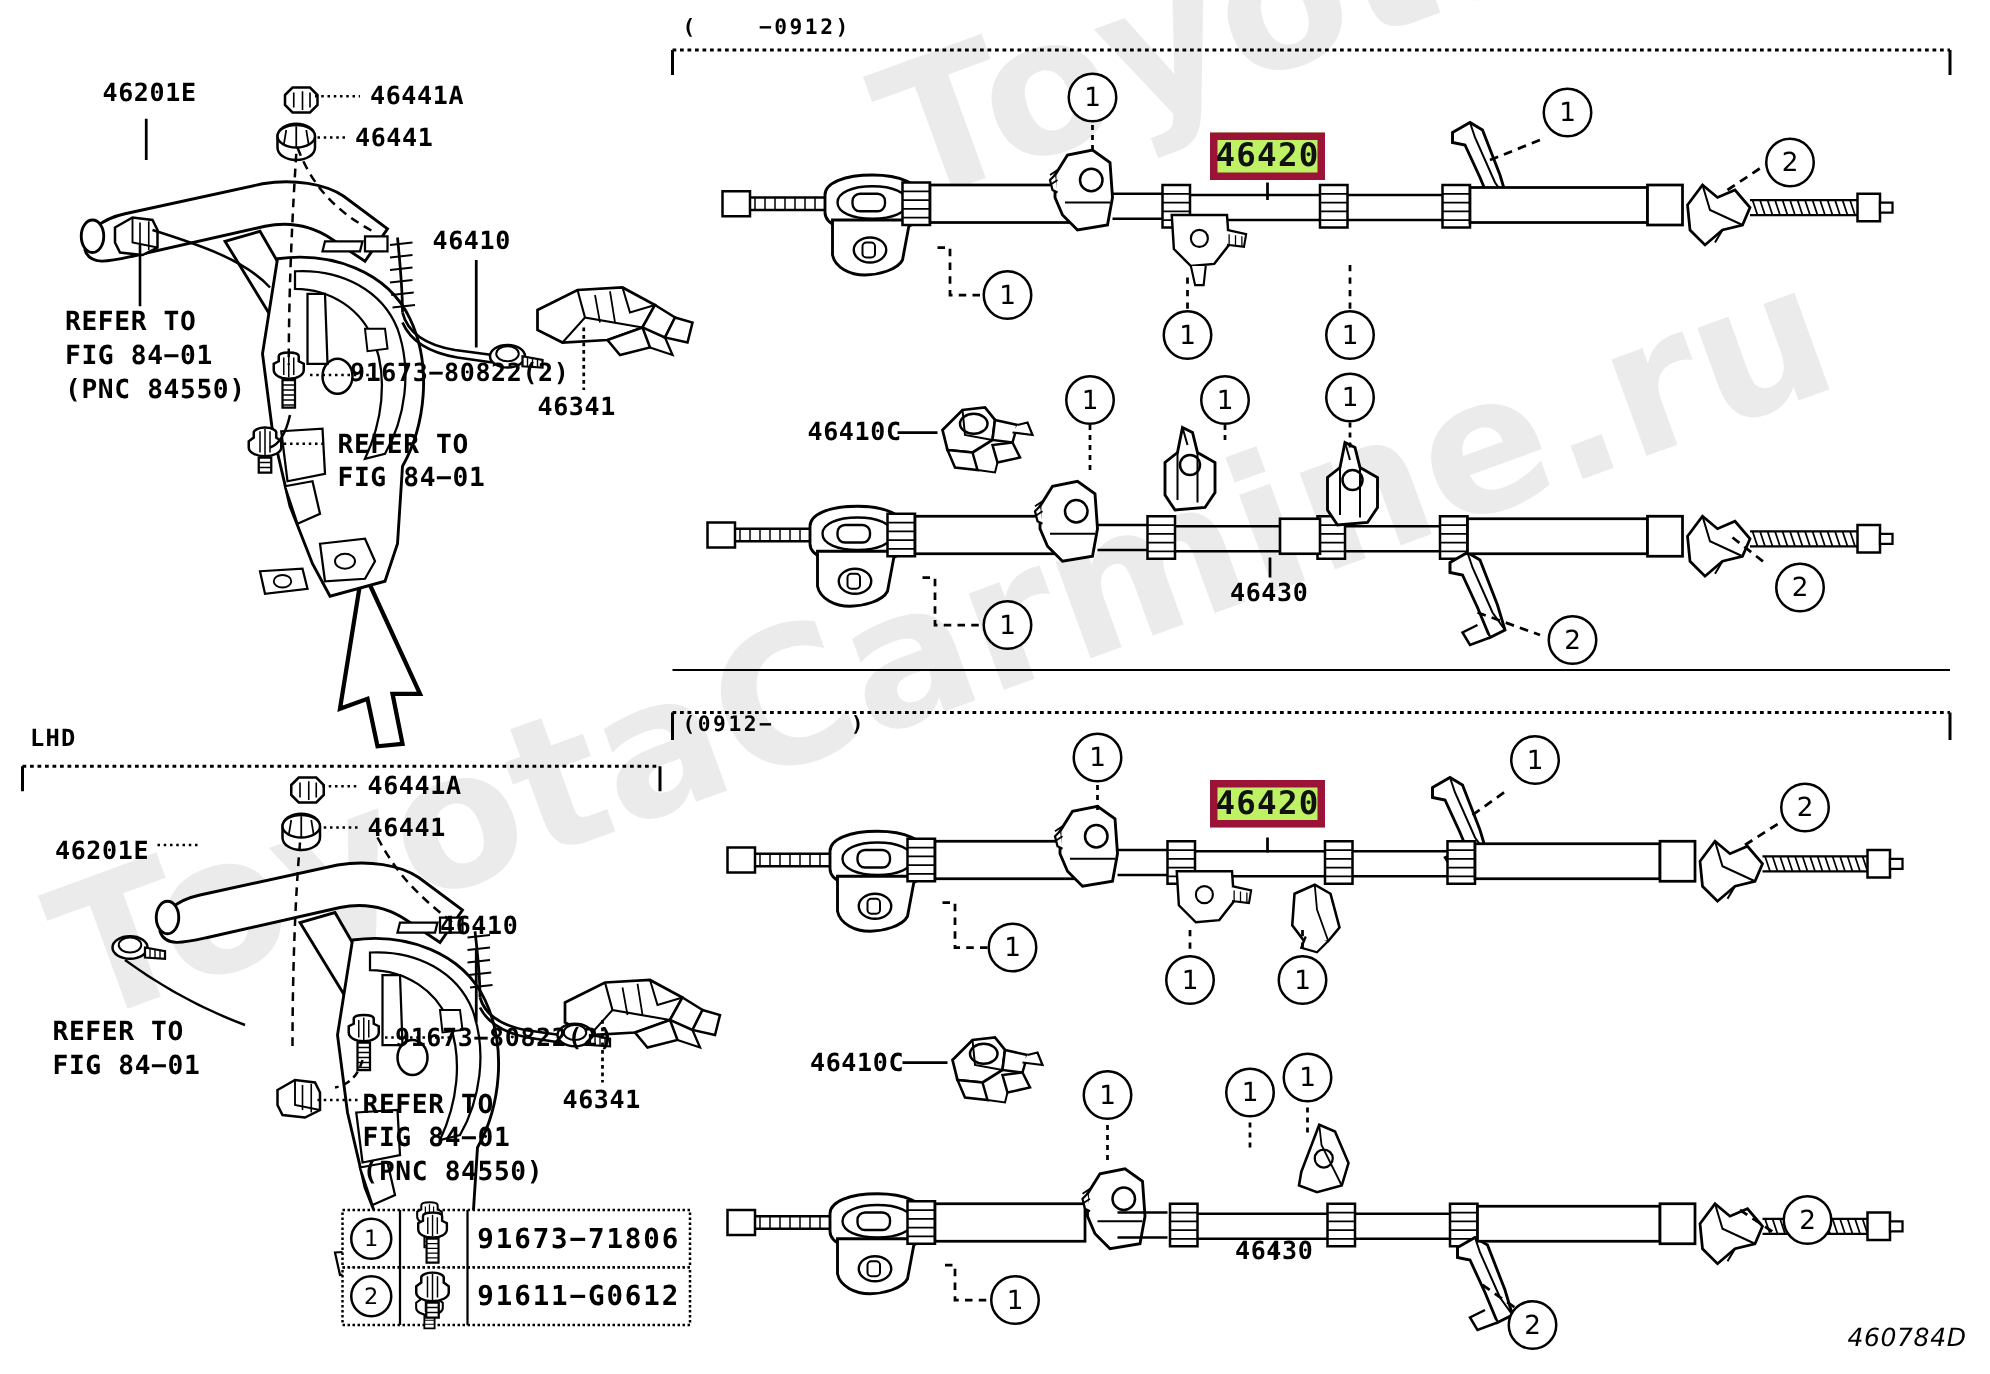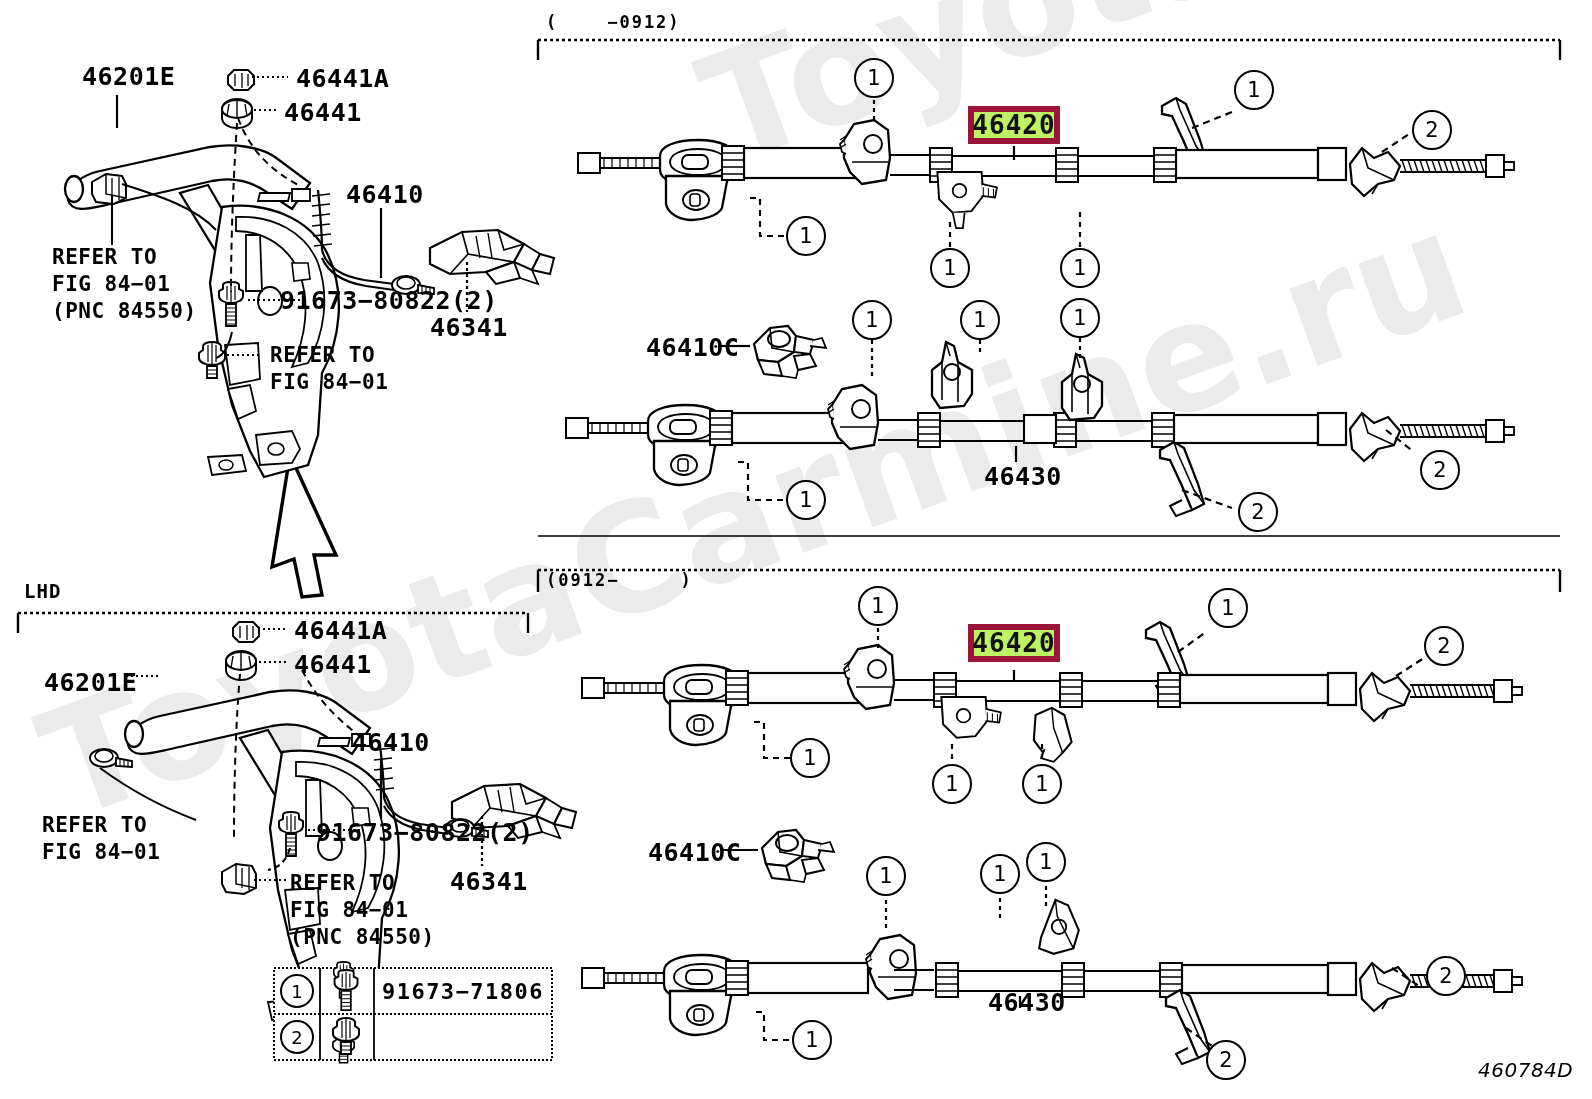--- a/index.html
+++ b/index.html
@@ -35,21 +35,21 @@
     pointer-events: none;
   }
   .lbl {
     position: absolute;
     font-family: "DejaVu Sans Mono", monospace;
     font-weight: bold;
     color: #000000;
     white-space: pre;
     letter-spacing: 0.5px;
   }
-  .lbl.pn { font-size: 25px; }
+  .lbl.pn { font-size: 20px; }
   .lbl.refer { font-size: 21px; line-height: 27px; }
   .lbl.hdr { font-size: 17px; letter-spacing: 2px; }
   .lbl.lhd { font-size: 19px; letter-spacing: 1px; text-align: right; }
   .lbl.code { font-size: 20px; font-family: "DejaVu Sans", sans-serif; font-weight: normal; letter-spacing: 0.5px;}
   .lbl.tbl { font-size: 22px; letter-spacing: 1.5px; }
 
   .hl {
     position: absolute;
     background: #bef264;
     border: 6px solid #9B1438;
@@ -614,16 +614,17 @@
   </div>
   <div class="tblcell" style="left:320px; top:1014px; width:54px; height:46px;">
     <svg width="36" height="40" viewBox="0 0 32 40">
       <path d="M6,5 C6,3 10,1 15,1 C20,1 24,3 24,5 L24,9 L28,12 L28,17
                C28,21 22,24 15,24 C8,24 2,21 2,17 L2,12 L6,9 Z" fill="#fff" stroke="#000" stroke-width="2"></path>
       <path d="M10,25 L20,25 L20,37 L10,37 Z" fill="#fff" stroke="#000" stroke-width="1.8"></path>
       <path d="M10,29 L20,29 M10,33 L20,33" stroke="#000" stroke-width="1.1"></path>
       <path d="M11,4 L11,21 M15,2 L15,23 M19,4 L19,21" stroke="#000" stroke-width="1.2"></path>
     </svg>
   </div>
+  <div class="tblcell lbl tbl" style="left:374px; top:1014px; width:178px; height:46px;">91611−G0612</div>
 
   <div class="lbl code" style="left:1478px; top:1058px;font-style:italic;">460784D</div>
 
 </div>
 
 </body></html>

